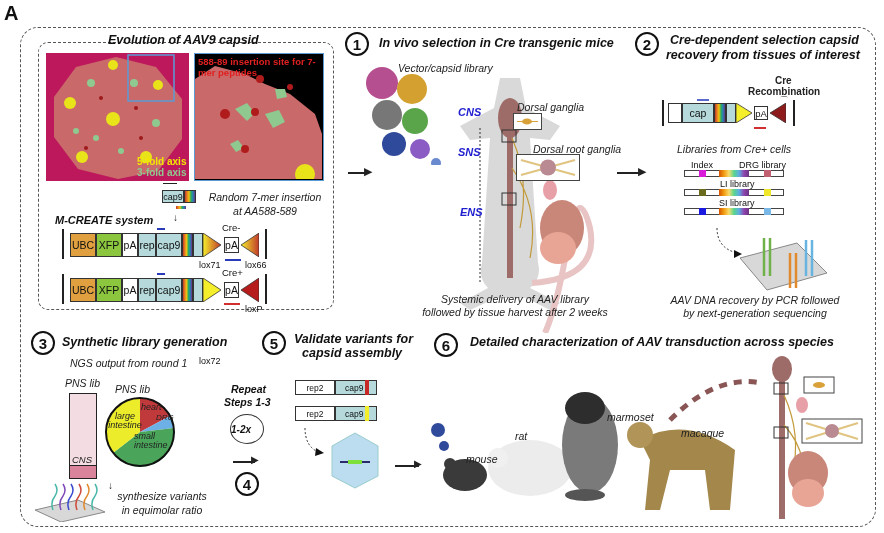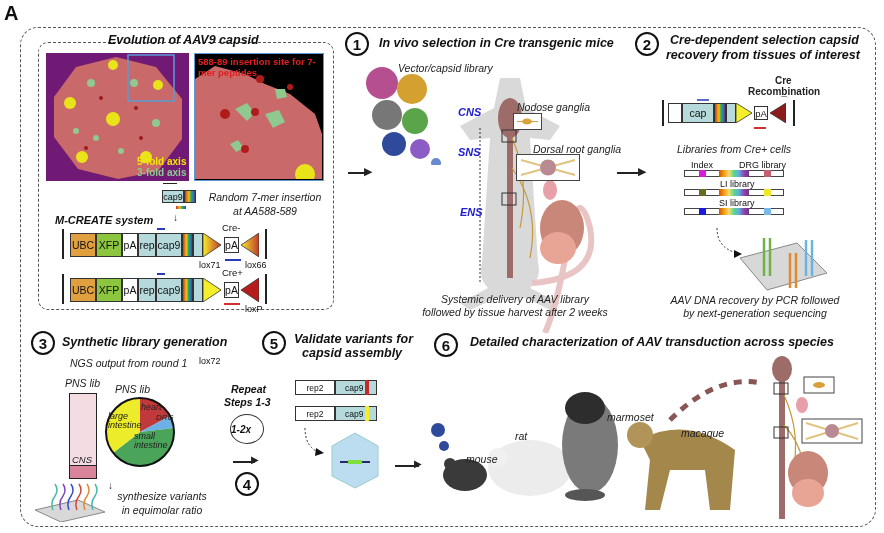--- a/index.html
+++ b/index.html
@@ -6,21 +6,21 @@
   body { width:884px; height:533px; position:relative; overflow:hidden; font-family:"Liberation Sans", sans-serif; color:#222; }
   .abs { position:absolute; }
   .panel-letter { left:4px; top:2px; font-size:20px; font-weight:bold; color:#111; }
   .outer-frame { left:20px; top:27px; width:856px; height:500px; border:1.5px dashed #555; border-radius:18px; box-sizing:border-box; }
   .inner-frame { left:38px; top:42px; width:296px; height:268px; border:1.2px dashed #555; border-radius:10px; box-sizing:border-box; }
   .h-title { font-weight:bold; font-style:italic; font-size:13px; color:#111; white-space:nowrap; }
   .step-circle { width:24px; height:24px; border:2px solid #111; border-radius:50%; box-sizing:border-box; font-weight:bold; font-size:15px; display:flex; align-items:center; justify-content:center; color:#111; background:#fff; }
   .ital { font-style:italic; font-size:10.5px; color:#222; white-space:nowrap; }
   .caption { font-style:italic; font-size:10.5px; color:#222; text-align:center; line-height:14px; }
   .blue-lbl { font-weight:bold; font-style:italic; font-size:11px; color:#2020d0; }
-  .capsid-img { left:46px; top:53px; width:143px; height:128px; background:#701a75; overflow:hidden; }
+  .capsid-img { left:46px; top:53px; width:143px; height:128px; background:#be185d; overflow:hidden; }
   .zoom-img { left:194px; top:53px; width:130px; height:128px; background:#000; border:1.5px solid #5b9bd5; box-sizing:border-box; overflow:hidden; }
   .seg { position:absolute; top:0; height:100%; border:1px solid #333; box-sizing:border-box; font-size:10.5px; display:flex; align-items:center; justify-content:center; color:#111; }
   .rainbow { background:linear-gradient(90deg,#c0392b,#e67e22,#f1c40f,#27ae60,#2980b9,#6c3483); }
   .rainbow-h { background:linear-gradient(90deg,#d35400,#f39c12,#f7dc6f,#58d68d,#5dade2,#8e44ad,#6c3483); }
   .lib-bar { position:absolute; height:7px; border:1px solid #444; box-sizing:border-box; background:#fff; }
   .small-lbl { font-size:9px; color:#111; white-space:nowrap; }
   .arrow-line { height:1.5px; background:#222; }
 </style>
 </head>
 <body>
@@ -181,21 +181,21 @@
   <rect x="52" y="52" width="14" height="12" fill="none" stroke="#333"></rect>
   <rect x="52" y="115" width="14" height="12" fill="none" stroke="#333"></rect>
   <ellipse cx="100" cy="112" rx="7" ry="10" fill="#e8a0a8"></ellipse>
   <ellipse cx="112" cy="150" rx="22" ry="28" fill="#c9877a"></ellipse>
   <ellipse cx="108" cy="170" rx="18" ry="16" fill="#e8a596"></ellipse>
 </svg>
 <div class="abs blue-lbl" style="left:458px; top:106px;">CNS</div>
 <div class="abs blue-lbl" style="left:458px; top:146px;">SNS</div>
 <div class="abs blue-lbl" style="left:460px; top:206px;text-align:center;">ENS</div>
 
-<div class="abs ital" style="left:517px; top:101px;">Nodose ganglia</div>
+<div class="abs ital" style="left:517px; top:101px;">Dorsal ganglia</div>
 <div class="abs" style="left:513px; top:113px; width:27px; height:15px; border:1px solid #444; background:#fff;">
   <svg width="27" height="15">
       <ellipse cx="13" cy="7.5" rx="5" ry="3" fill="#d9a13a"></ellipse>
       <line x1="3" y1="7.5" x2="24" y2="7.5" stroke="#d9a13a"></line>
     </svg>
 </div>
 <div class="abs ital" style="left:533px; top:143px;">Dorsal root ganglia</div>
 <div class="abs" style="left:516px; top:154px; width:62px; height:25px; border:1px solid #444; background:#fff;">
   <svg width="62" height="25">
       <path d="M4,5 L58,20 M4,20 L58,5" stroke="#e0c480" stroke-width="2"></path>
@@ -287,21 +287,21 @@
 <svg class="abs" style="left:104px; top:396px;" width="72" height="72">
   <path d="M36,36 L36,2 A34,34 0 0,1 66,20 Z" fill="#c0393b"></path>
   <path d="M36,36 L66,20 A34,34 0 0,1 70,32 Z" fill="#6cb0e6"></path>
   <path d="M36,36 L70,32 A34,34 0 0,1 9,57 Z" fill="#4aa55a"></path>
   <path d="M36,36 L9,57 A34,34 0 0,1 36,2 Z" fill="#ecec2a"></path>
   <circle cx="36" cy="36" r="34" fill="none" stroke="#111" stroke-width="2"></circle>
 </svg>
 <div class="abs ital" style="left:141px; top:402px; font-size:9px;">heart</div>
 <div class="abs ital" style="left:156px; top:413px; font-size:8px;">DRG</div>
 <div class="abs ital" style="left:134px; top:432px; width:36px; font-size:9px; line-height:9px; white-space:normal;">small intestine</div>
-<div class="abs ital" style="left:108px; top:412px; width:34px; font-size:9px; line-height:9px; white-space:normal;">large intestine</div>
+<div class="abs ital" style="left:108px; top:412px; width:34px; font-size:9px; line-height:9px; white-space:normal;text-align:center;">large intestine</div>
 
 <div class="abs" style="left:108px; top:480px; font-size:10px;">↓</div>
 <svg class="abs" style="left:33px; top:482px;" width="75" height="40">
   <polygon points="2,28 45,18 72,30 28,40" fill="#d8d8d8" stroke="#888"></polygon>
   <g fill="none" stroke-width="1.5">
     <path d="M20,28 q-3,-8 2,-14 q4,-6 0,-12" stroke="#4ab8a8"></path>
     <path d="M28,28 q-3,-8 2,-14 q4,-6 0,-12" stroke="#7e4ab8"></path>
     <path d="M36,28 q-3,-8 2,-14 q4,-6 0,-12" stroke="#3a4ad0"></path>
     <path d="M44,28 q-3,-8 2,-14 q4,-6 0,-12" stroke="#d04a3a"></path>
     <path d="M52,28 q-3,-8 2,-14 q4,-6 0,-12" stroke="#e08a30"></path>

